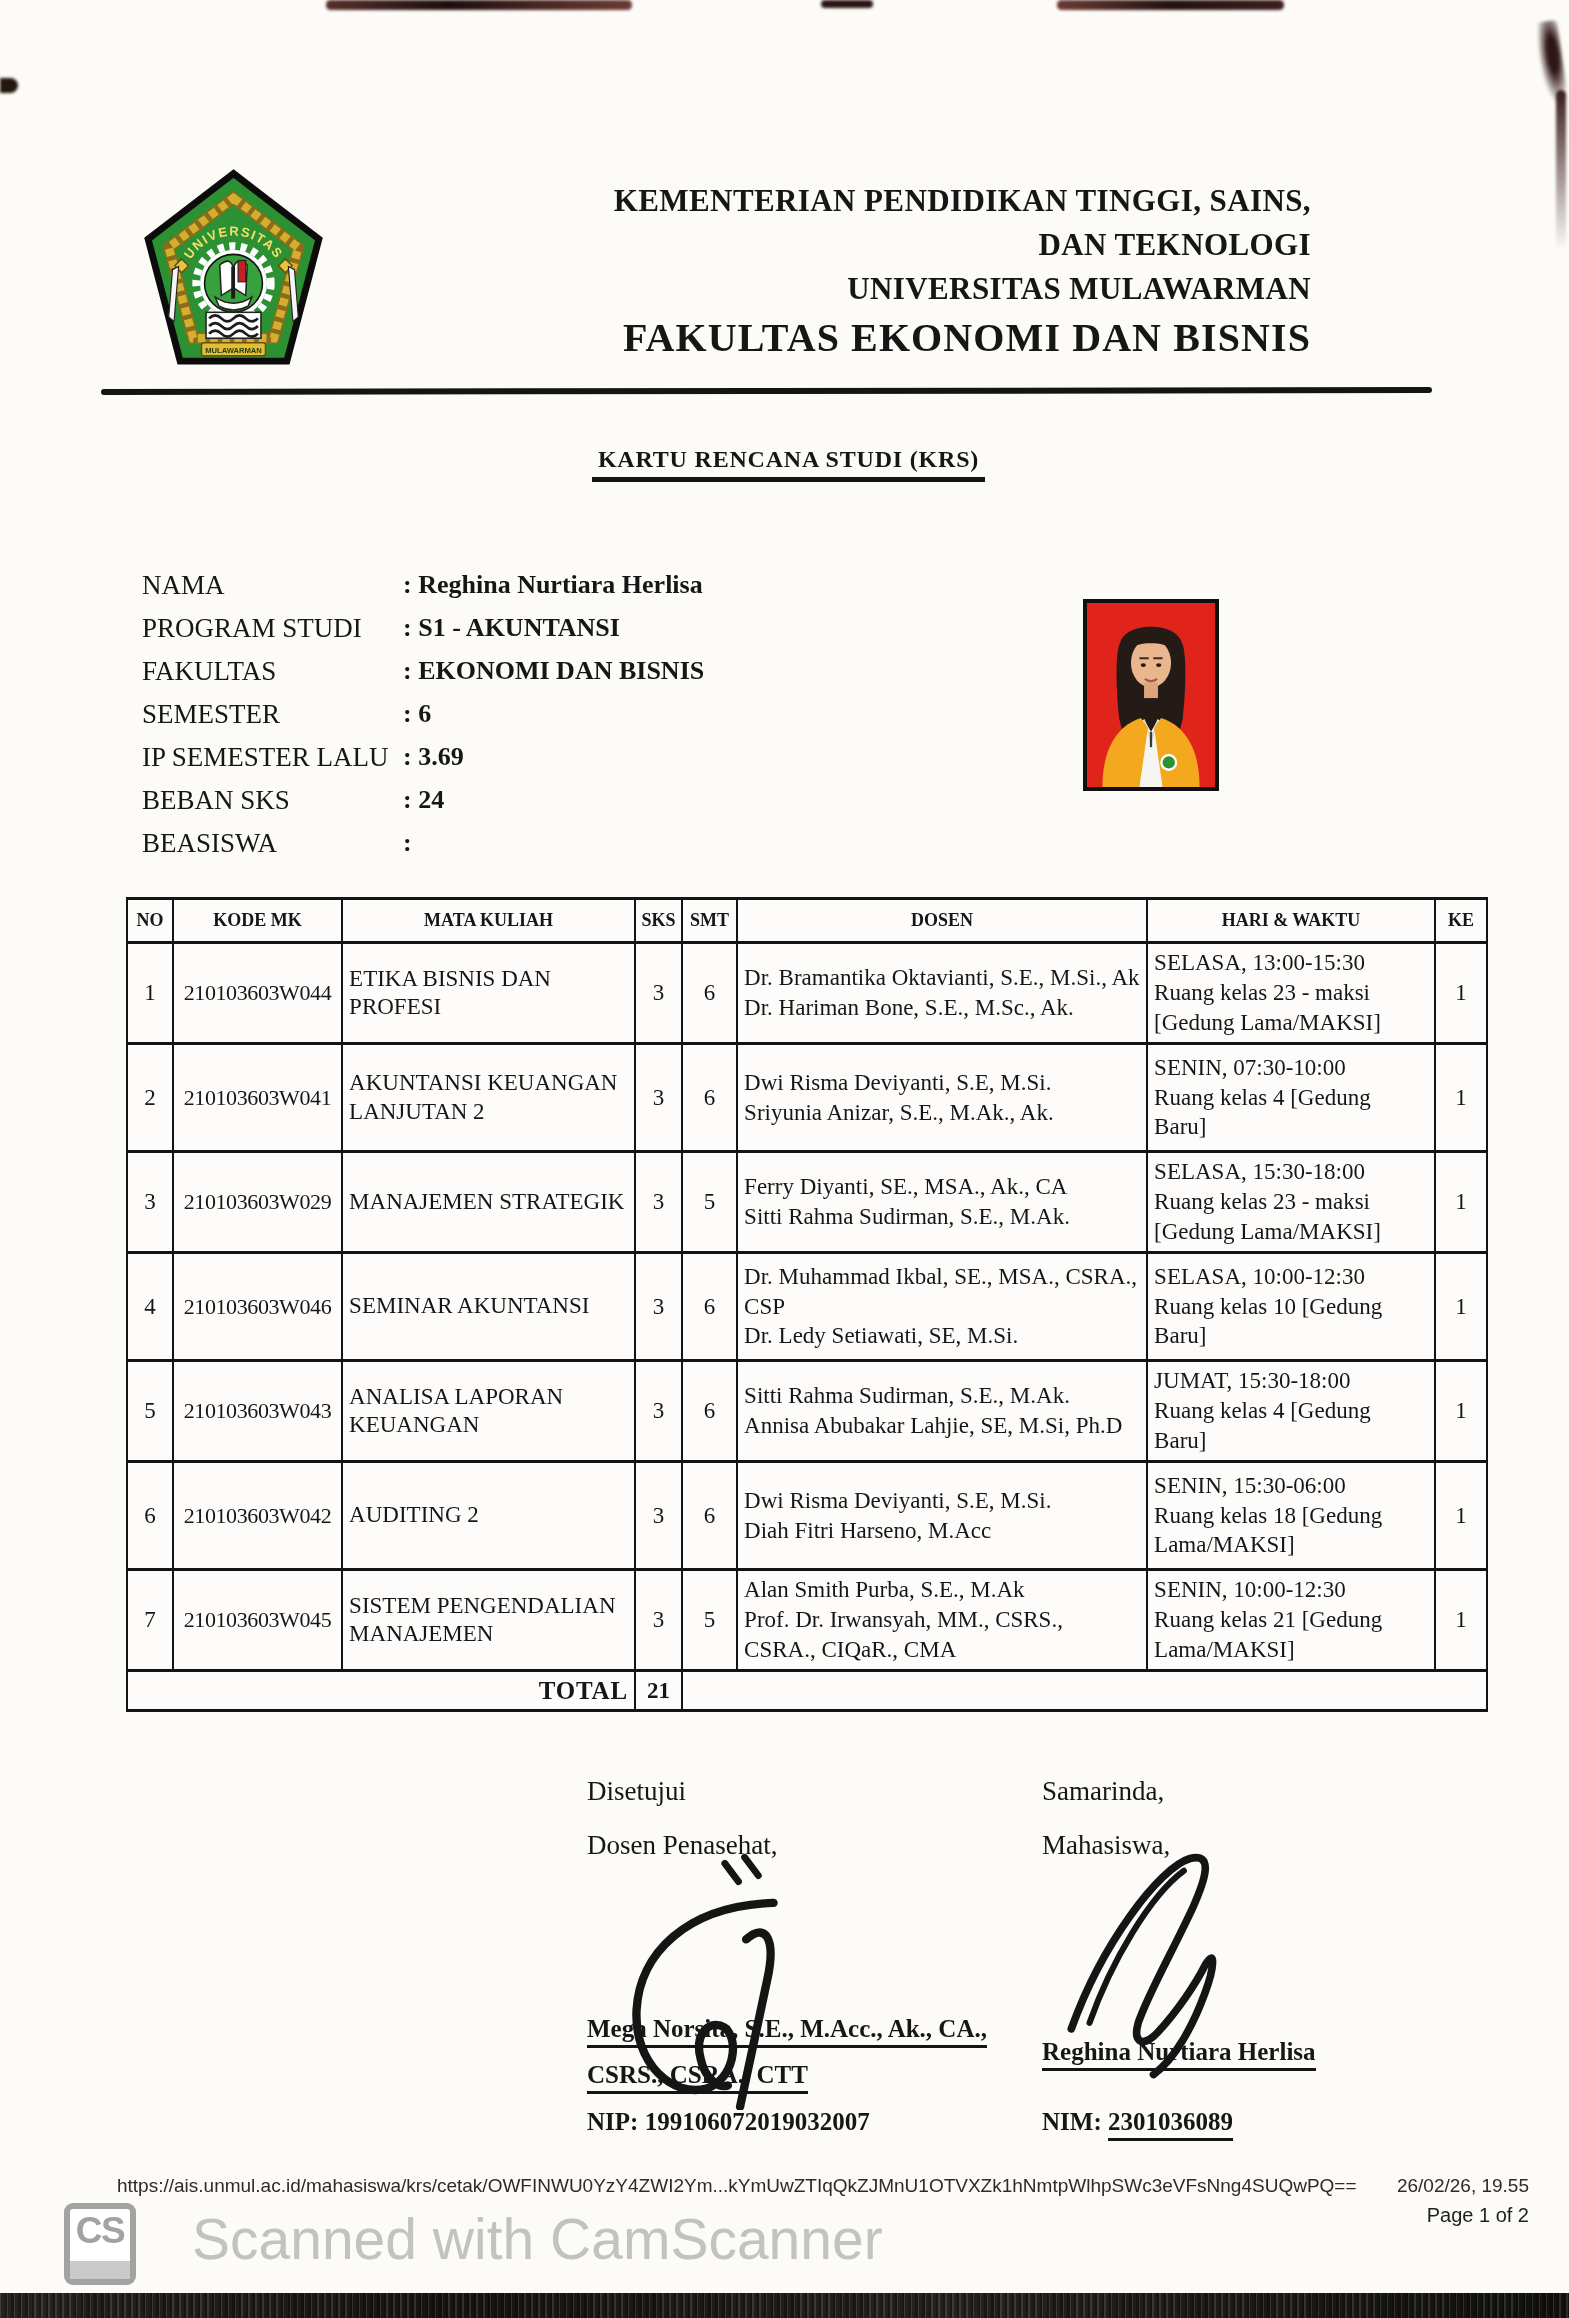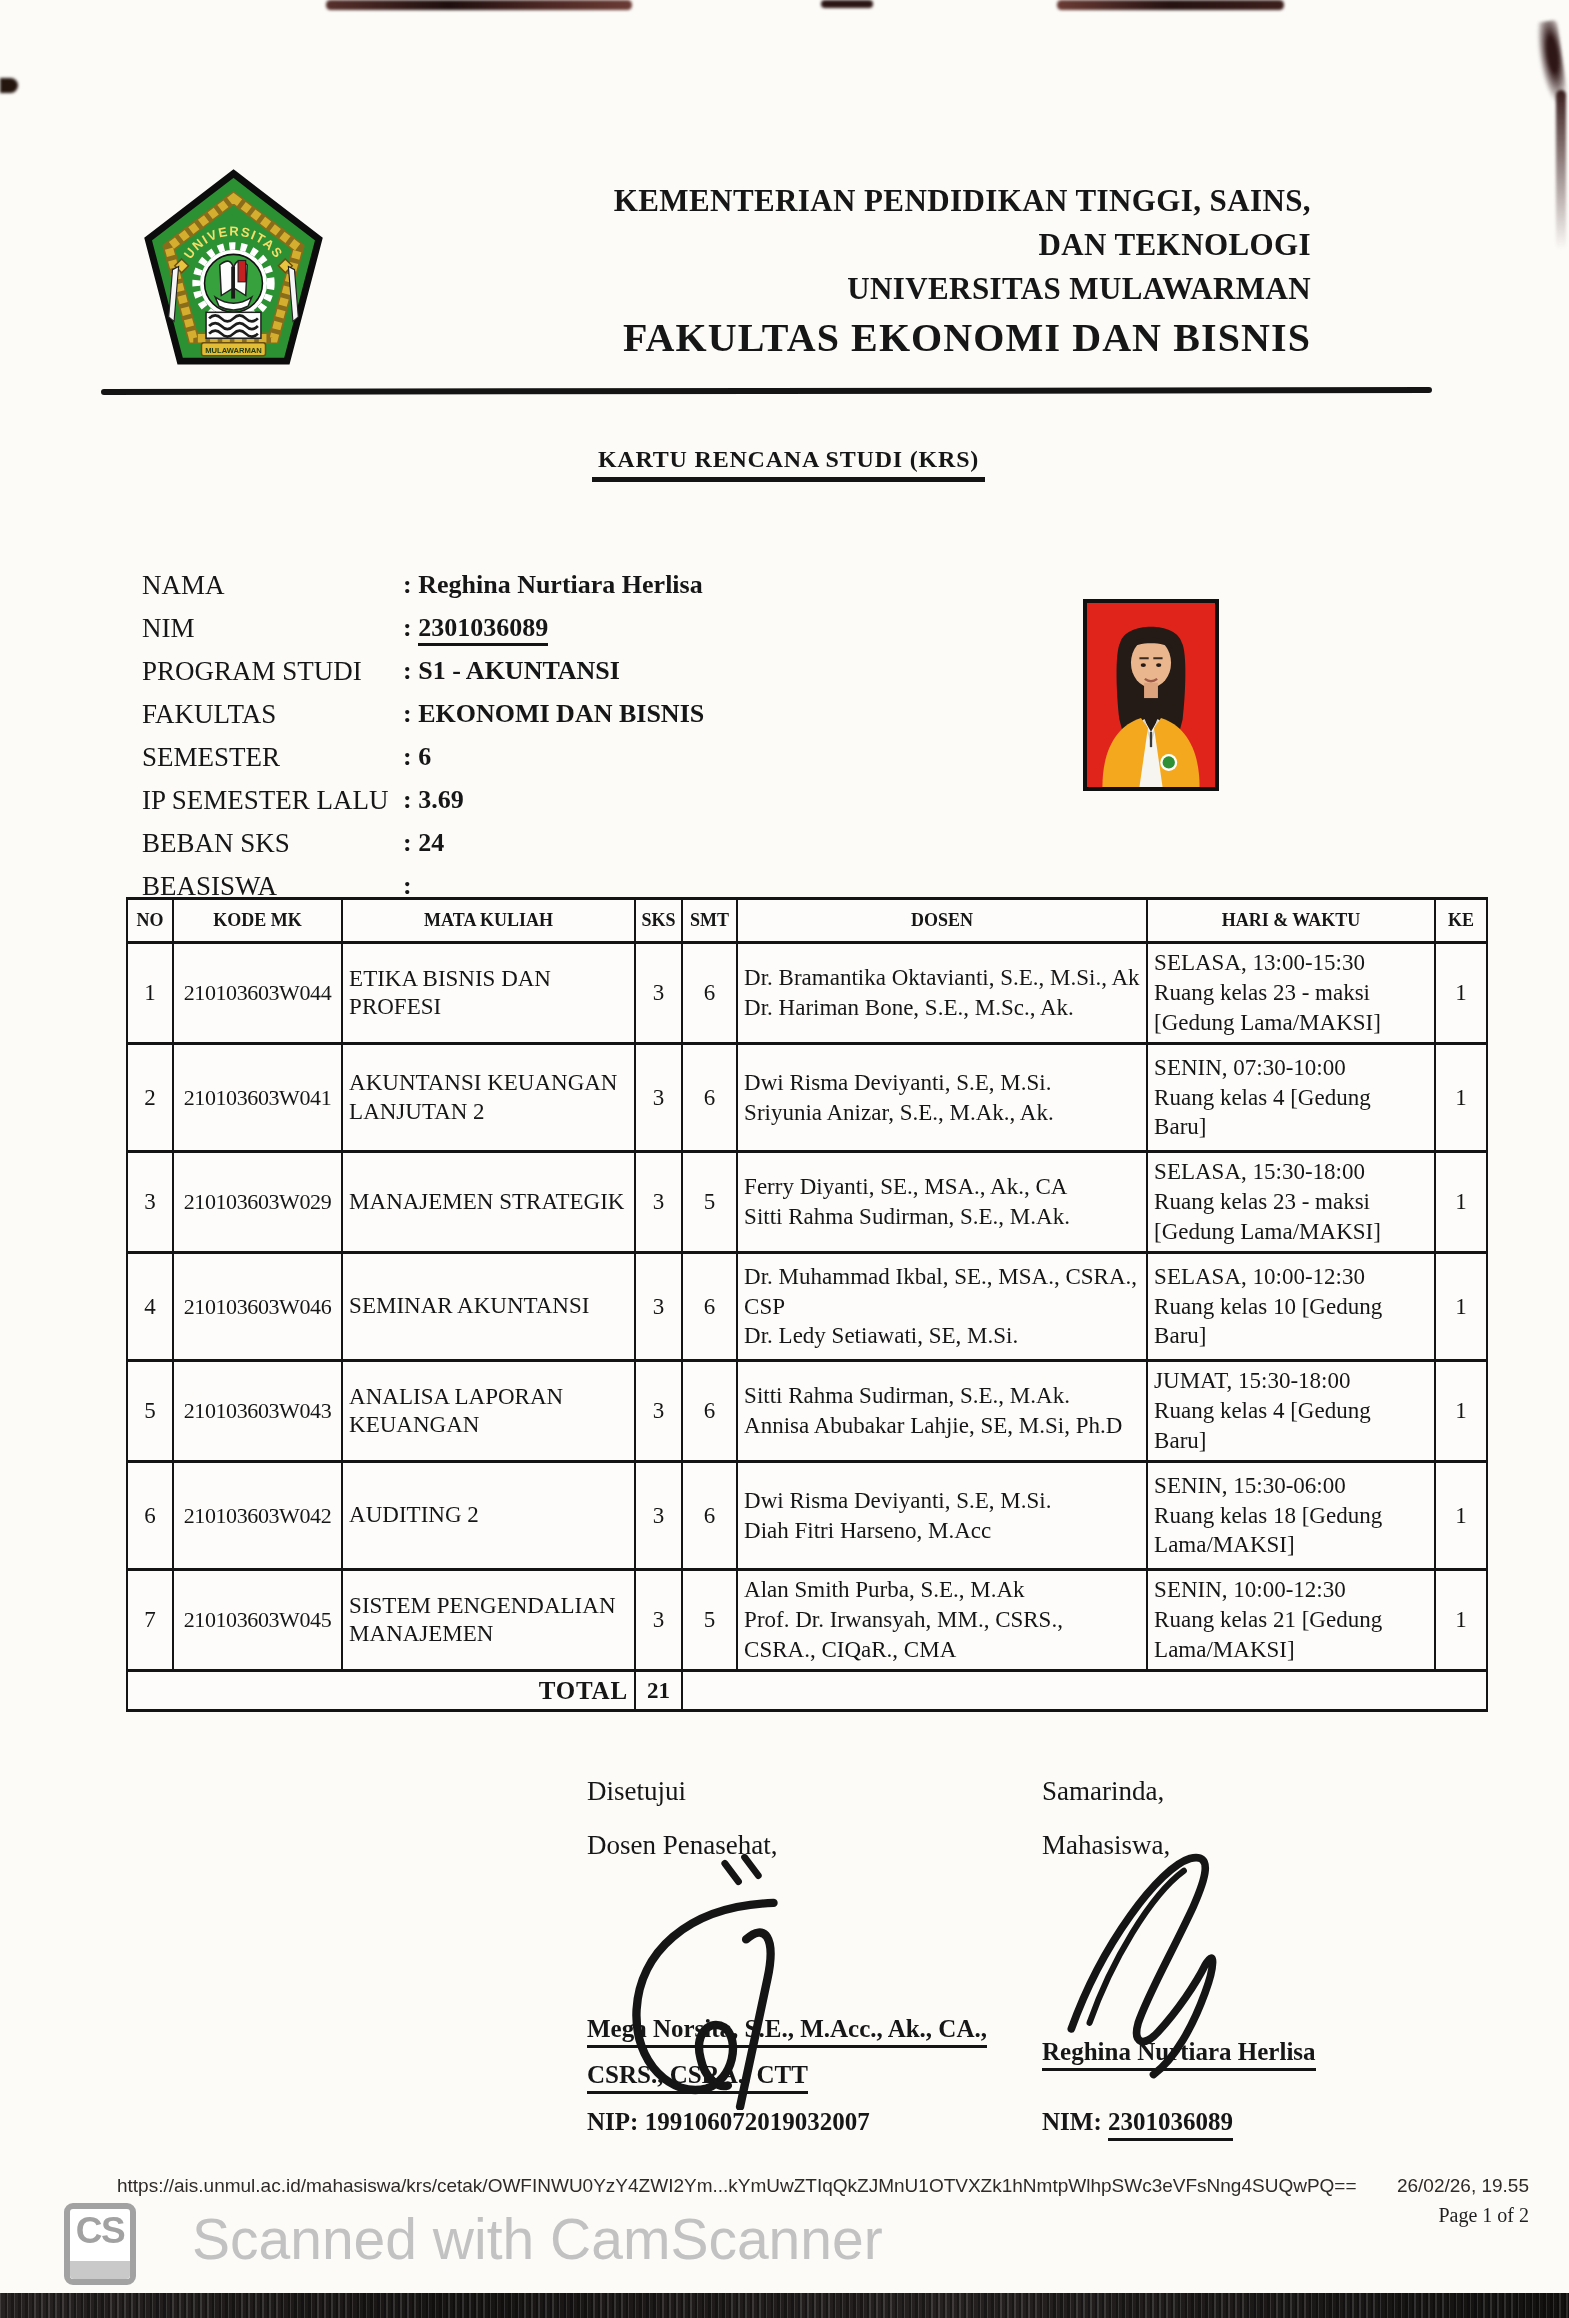--- a/index.html
+++ b/index.html
@@ -57,21 +57,21 @@
   .sig-label{position:absolute;font-size:27px;}
   .sig-name{position:absolute;font-size:25px;font-weight:bold;white-space:nowrap;}
   .sig-name .u{display:inline-block;border-bottom:3px solid #141414;padding-bottom:1.5px;}
   .sig-svg{position:absolute;}
   .sig-svg path{fill:none;stroke:#151515;stroke-linecap:round;stroke-linejoin:round;}
 
   
   .f-sans{font-family:"Liberation Sans","DejaVu Sans",sans-serif;}
   .url{position:absolute;left:117px;top:2175px;font-size:19px;color:#2e2a28;white-space:nowrap;}
   .datetime{position:absolute;right:40px;top:2175px;font-size:19px;color:#2e2a28;}
-  .pagenum{position:absolute;right:40px;top:2204px;font-size:20px;color:#1f1f1f;font-family:Liberation Serif, serif;}
+  .pagenum{position:absolute;right:40px;top:2204px;font-size:20px;color:#1f1f1f;}
   .watermark{position:absolute;left:192px;top:2206px;font-size:57px;color:#c2c2c2;letter-spacing:0;}
   .cs-badge{position:absolute;left:64px;top:2203px;width:72px;height:82px;border:6.9px solid #a2a2a2;border-radius:9px;background:#fff;box-sizing:border-box;}
   .cs-text{color:#a2a2a2;font-weight:bold;font-size:37px;text-align:center;line-height:44px;letter-spacing:-1.5px;}
   .cs-chin{position:absolute;left:0;bottom:0;width:100%;height:18.3px;background:#c9c9c9;border-radius:0 0 3.8px 3.8px;}
   .bottom-bar{position:absolute;left:0;top:2293px;width:1569px;height:26px;
     background-image:repeating-linear-gradient(90deg,rgba(250,250,250,.12) 0 1.5px,rgba(0,0,0,0) 1.5px 4.6px,rgba(0,0,0,.3) 4.6px 6.9px),
                      linear-gradient(90deg,#262221 0%,#161413 30%,#252120 60%,#121110 100%);}
 </style>
 </head>
 <body>
@@ -128,24 +128,20 @@
   <div class="doc-title">
     <span>KARTU RENCANA STUDI (KRS)</span>
   </div>
 
   <div class="student">
       <div class="srow">
         <div class="slabel">NAMA</div>
         <div class="sval"><span>:&nbsp;</span><span>Reghina Nurtiara Herlisa</span></div>
       </div>
       <div class="srow">
-        <div class="slabel">NIM</div>
-        <div class="sval"><span>:&nbsp;</span><span class="u-val">2301036089</span></div>
-      </div>
-      <div class="srow">
         <div class="slabel">PROGRAM STUDI</div>
         <div class="sval"><span>:&nbsp;</span><span>S1 - AKUNTANSI</span></div>
       </div>
       <div class="srow">
         <div class="slabel">FAKULTAS</div>
         <div class="sval"><span>:&nbsp;</span><span>EKONOMI DAN BISNIS</span></div>
       </div>
       <div class="srow">
         <div class="slabel">SEMESTER</div>
         <div class="sval"><span>:&nbsp;</span><span>6</span></div>

